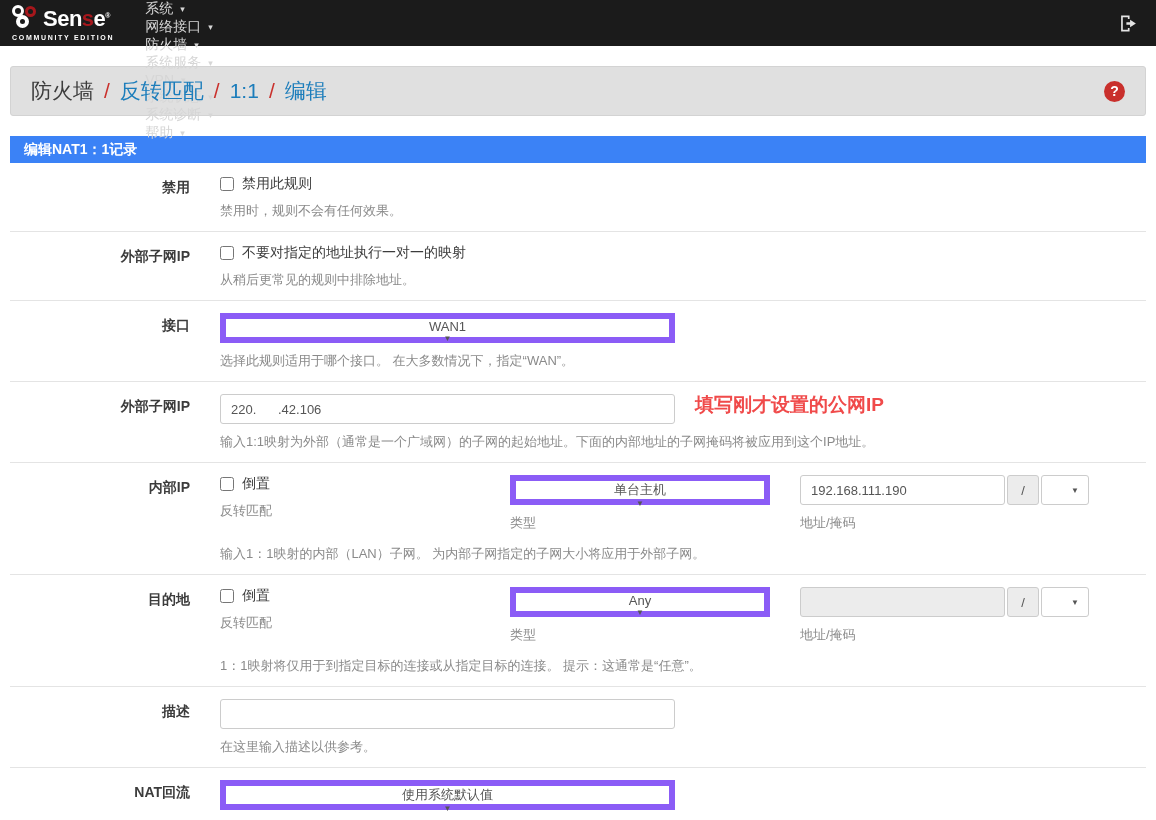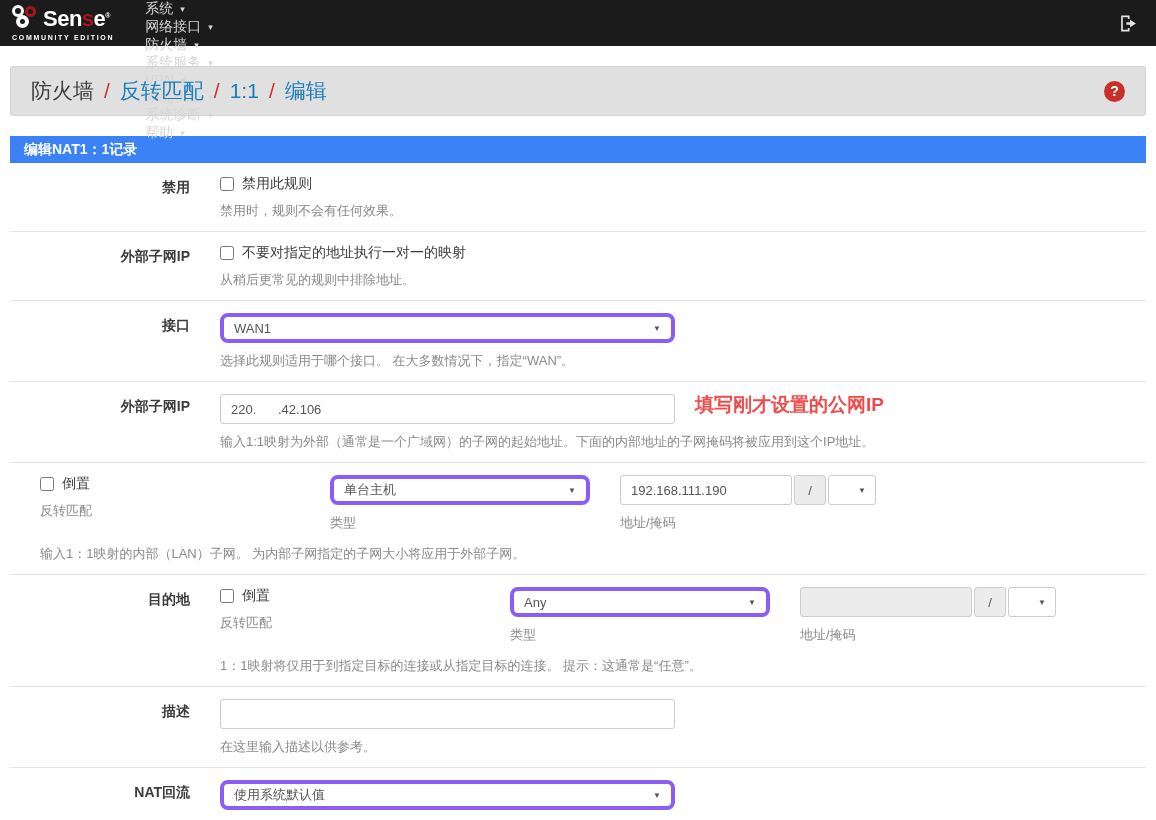--- a/index.html
+++ b/index.html
@@ -54,38 +54,38 @@
   .row-controls { margin-left:30px; flex:1; min-width:0; }
 
   .check-line { display:flex; align-items:center; gap:8px; font-size:14px; color:#3c3c3c; }
   .check-line input[type=checkbox] { width:14px; height:14px; margin:0; }
   .help { color:#8a8a8a; font-size:13px; margin-top:9px; line-height:17px; }
   .help-line { display:flex; align-items:center; margin-top:13px; }
   .help-line .help { margin-top:0; }
 
   .text-input { width:455px; height:30px; border:1px solid #cccccc; border-radius:3px;
                 padding:0 10px; font-size:13px; color:#555; font-family:inherit; background:#fff; }
-  .select { width:455px; height:30px; border:4px solid #8b5cf6; border-radius:8px; background:#fff;
+  .select { width:455px; height:30px; border:6px solid #8b5cf6; border-radius:0; background:#fff;
             display:flex; align-items:center; justify-content:space-between; padding:0 10px;
-            font-size:13px; color:#555; cursor:pointer; }
+            font-size:13px; color:#555; cursor:pointer;flex-direction:column; }
   .sel-caret { font-size:8px; color:#555; }
 
   .input-line { display:flex; align-items:center; }
   .annotation { color:#f04a4a; font-weight:bold; font-size:19px; white-space:nowrap; }
   .annotation.beside-input { margin-left:20px; margin-top:-8px; }
   .annotation.beside-help { margin-left:12px; }
 
   .cols { display:flex; }
   .col-invert { width:290px; flex-shrink:0; }
   .col-type   { width:260px; flex-shrink:0; margin-right:30px; }
   .col-type .select { width:260px; }
   .sub-label { color:#8a8a8a; font-size:13px; margin-top:9px; }
 
   .addr-group { display:flex; gap:2px; }
-  .addr-input { width:172px; height:30px; border:1px solid #cccccc; border-radius:3px;
+  .addr-input { width:205px; height:30px; border:1px solid #cccccc; border-radius:3px;
                 padding:0 10px; font-size:13px; color:#555; font-family:inherit; background:#fff; }
   .addr-input:disabled { background:#ececec; }
   .addr-slash { width:32px; height:30px; border:1px solid #cccccc; border-radius:3px; background:#ececec;
                 display:flex; align-items:center; justify-content:center; font-size:13px; color:#555; }
   .addr-mask { width:48px; height:30px; border:1px solid #cccccc; border-radius:3px; background:#fff;
                display:flex; align-items:center; justify-content:flex-end; padding:0 9px; cursor:pointer; }
 </style>
 </head>
 <body>
 
@@ -198,20 +198,21 @@
       <div class="row-controls">
         <div class="input-line">
           <input class="text-input" type="text" value="220.      .42.106" style="">
           <span class="annotation beside-input">填写刚才设置的公网IP</span>
         </div>
         <div class="help">输入1:1映射为外部（通常是一个广域网）的子网的起始地址。下面的内部地址的子网掩码将被应用到这个IP地址。</div>
       </div>
     </div>
 
     <div class="form-row">
+      <div class="row-label"><span class="req">内部IP</span></div>
       <div class="row-controls">
         <div class="cols">
           <div class="col-invert">
             <label class="check-line">
               <input type="checkbox" style="">
               <span>倒置</span>
             </label>
             <div class="sub-label">反转匹配</div>
           </div>
           <div class="col-type">

